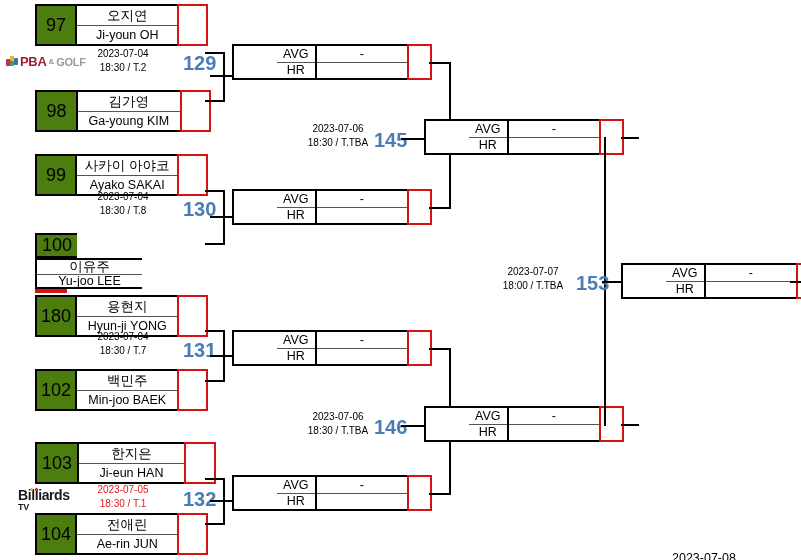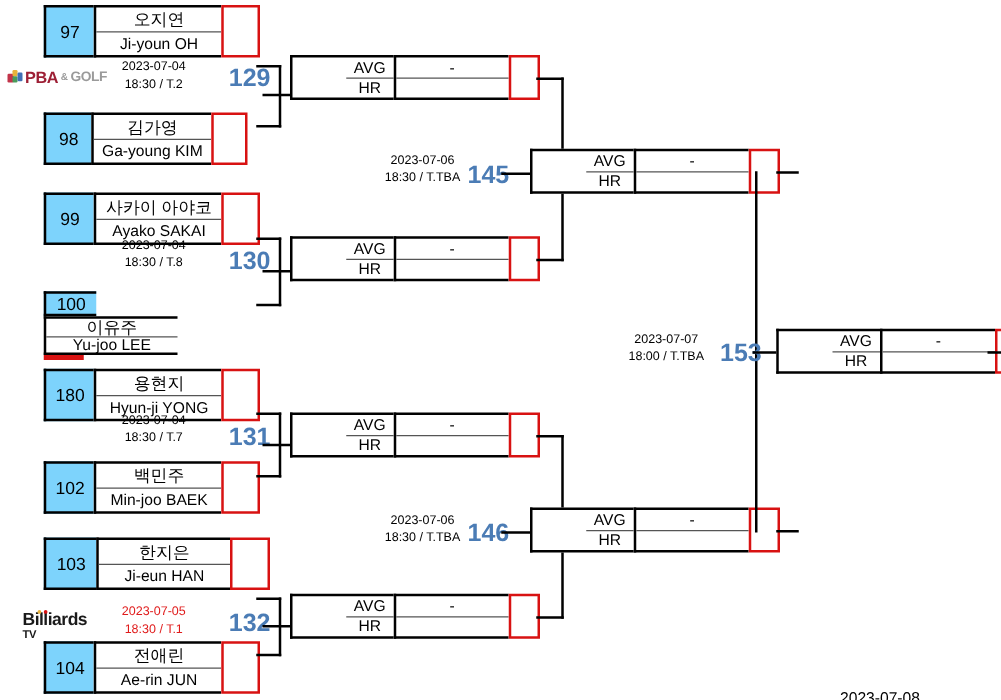--- a/index.html
+++ b/index.html
@@ -8,21 +8,21 @@
     font-family:"Liberation Sans","DejaVu Sans",sans-serif;
     position:relative;
   }
   #stage{position:absolute;left:0;top:0;width:801px;height:560px;}
 
   
   .pbox{position:absolute;box-sizing:border-box;display:flex;}
   .pbox .seed{
     width:40px;border:2px solid #000;border-right:none;
     display:flex;align-items:center;justify-content:center;
-    font-size:14px;color:#000;background:#7dd3fc;
+    font-size:18px;color:#000;background:#4d7c0f;
   }
   .pbox .names{
     width:105px;border:2px solid #000;border-right:none;background:#fff;
     display:flex;flex-direction:column;
   }
   .pbox .kname{
     flex:1;border-bottom:1px solid #555;display:flex;align-items:center;
     justify-content:center;font-size:13.5px;color:#000;line-height:1;
   }
   .pbox .ename{
@@ -116,21 +116,21 @@
   </div>
 
   <div class="pbox" style="left:35px;top:4px;width:173px;height:42px;">
     <div class="seed">97</div>
     <div class="names">
       <div class="kname">오지연</div>
       <div class="ename">Ji-youn OH</div>
     </div>
     <div class="redcell"></div>
   </div>
-  <div class="pbox" style="left:35px;top:90px;width:163px;height:42px;">
+  <div class="pbox" style="left:35px;top:90px;width:176px;height:42px;">
     <div class="seed">98</div>
     <div class="names">
       <div class="kname">김가영</div>
       <div class="ename">Ga-young KIM</div>
     </div>
     <div class="redcell"></div>
   </div>
   <div class="meta" style="left:68px;top:47px;width:110px;">
     <div>2023-07-04</div>
     <div>18:30 / T.2</div>
@@ -219,21 +219,21 @@
       <div class="top">AVG</div>
       <div>HR</div>
     </div>
     <div class="val">
       <div class="top">-</div>
       <div></div>
     </div>
     <div class="redcell"></div>
   </div>
 
-  <div class="pbox" style="left:35px;top:430px;width:202px;height:42px;">
+  <div class="pbox" style="left:35px;top:442px;width:202px;height:42px;">
     <div class="seed">103</div>
     <div class="names">
       <div class="kname">한지은</div>
       <div class="ename">Ji-eun HAN</div>
     </div>
     <div class="redcell"></div>
   </div>
   <div class="pbox" style="left:35px;top:513px;width:173px;height:42px;">
     <div class="seed">104</div>
     <div class="names">

